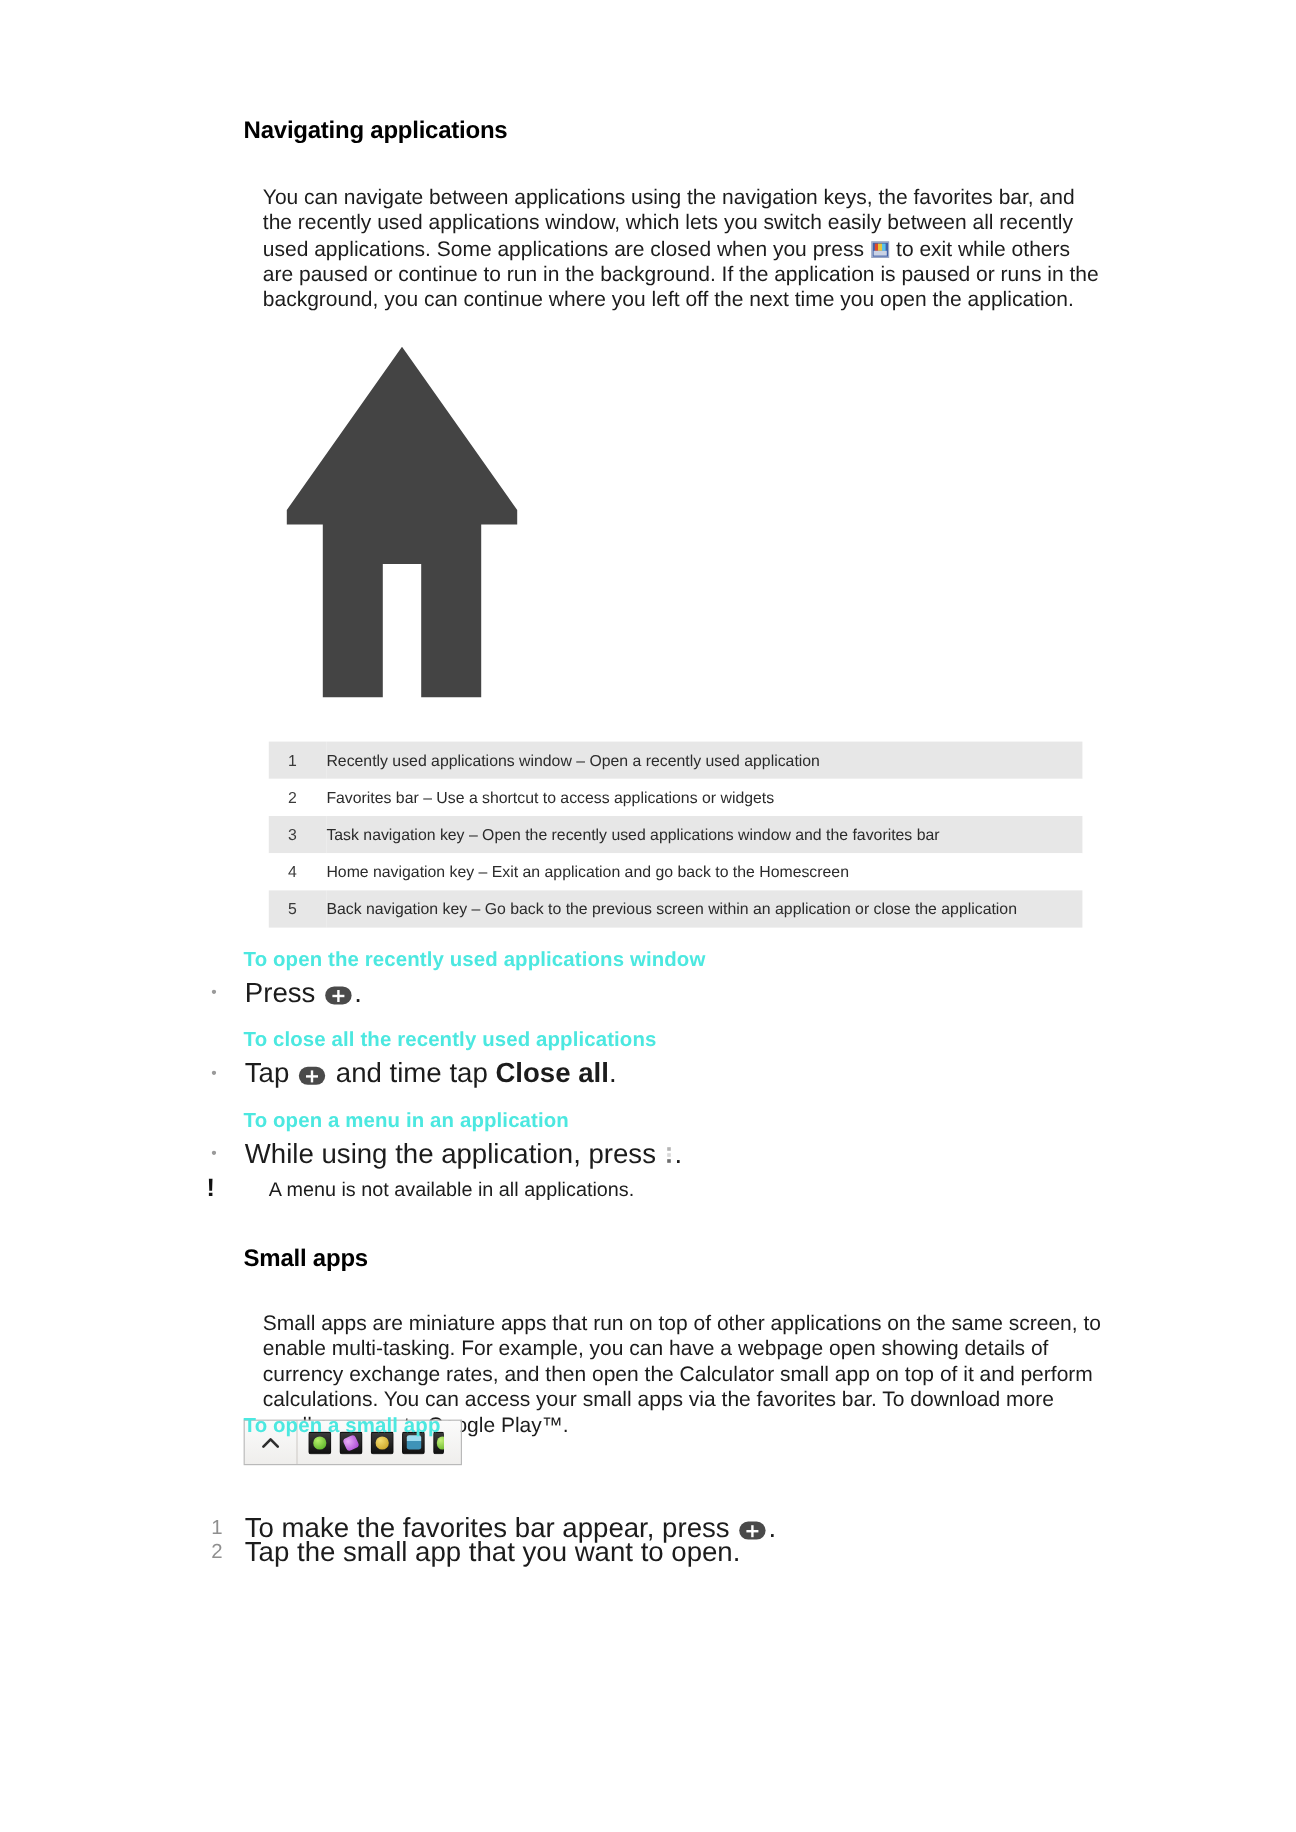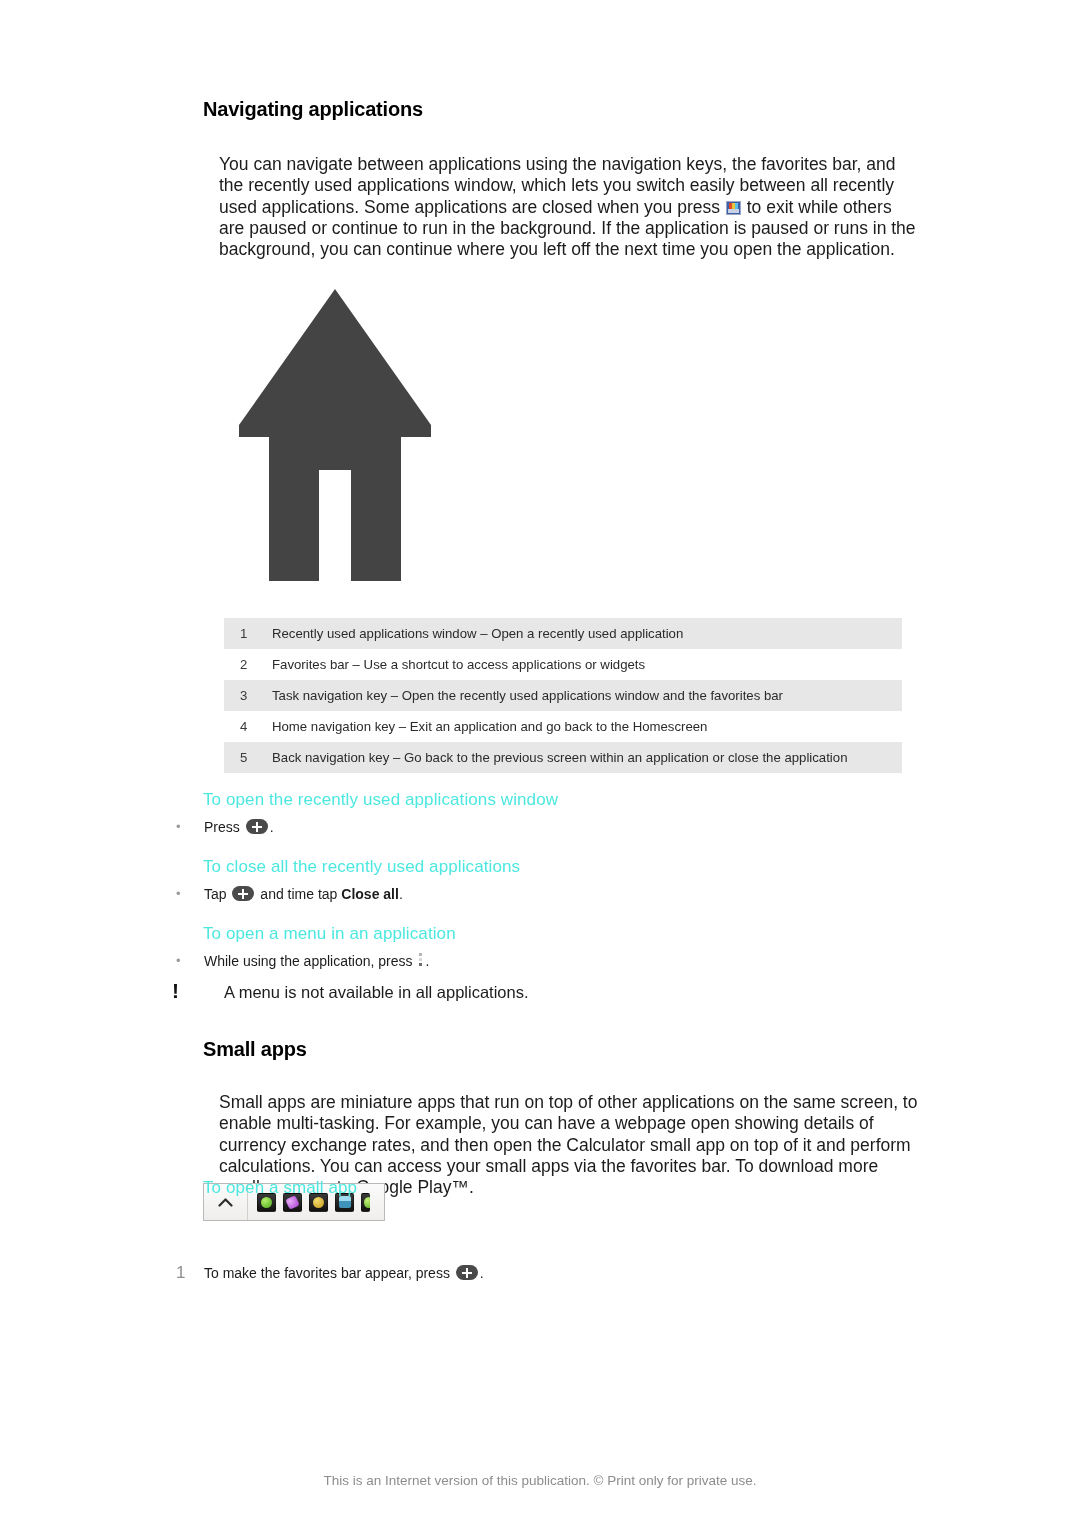--- a/index.html
+++ b/index.html
@@ -32,21 +32,21 @@
     color: #000000;
     margin: 0;
   }
   #title-navigating { top: 98px; }
   #title-smallapps  { top: 1038px; }
 
   .h3 {
     position: absolute;
     left: 203px;
     font-size: 17px;
-    font-weight: normal;
+    font-weight: bold;
     color: #4ce8e0;
     letter-spacing: 0.1px;
     margin: 0;
   }
 
   
   .para {
     position: absolute;
     left: 203px;
     width: 700px;
@@ -186,21 +186,21 @@
     font-size: 13px;
     color: #9a9a9a;
   }
   .bullet-row .marker.num {
     color: #8f8f8f;
     font-size: 17px;
   }
   .bullet-row .content {
     display: inline-block;
     vertical-align: top;
-    font-size: 14px;
+    font-size: 23px;
     color: #1c1c1c;
   }
   .bullet-row .content b { font-weight: bold; }
 
   
   .note-row {
     position: absolute;
     left: 172px;
     width: 740px;
     font-size: 16.5px;
@@ -394,17 +394,19 @@
       </div>
     </div>
   </div>
 
   <h3 class="h3" style="top:1178px;">To open a small app</h3>
 
   <div class="bullet-row" style="top:1262px;">
     <span class="marker num">1</span><span class="content"><span>To make the favorites bar appear, press </span><span class="icon-plus-pill"></span><span>.</span></span>
   </div>
 
-
-
-  <div class="footer-note">This is an Internet version of this publication. © Print only for private use.</div>
+  <div class="bullet-row" style="top:1282px;">
+    <span class="marker num">2</span><span class="content">Tap the small app that you want to open.</span>
+  </div>
+
+
 
 </div>
 
 </body></html>

